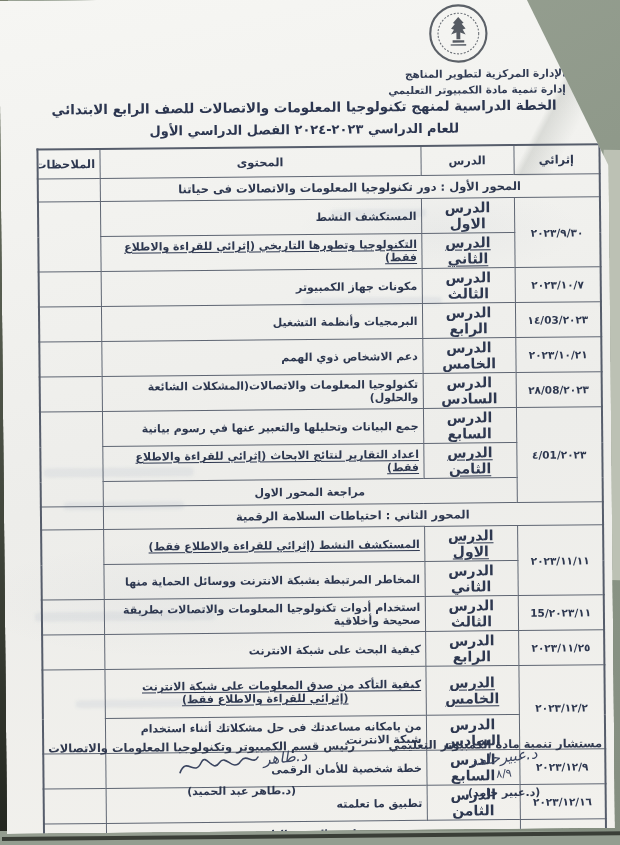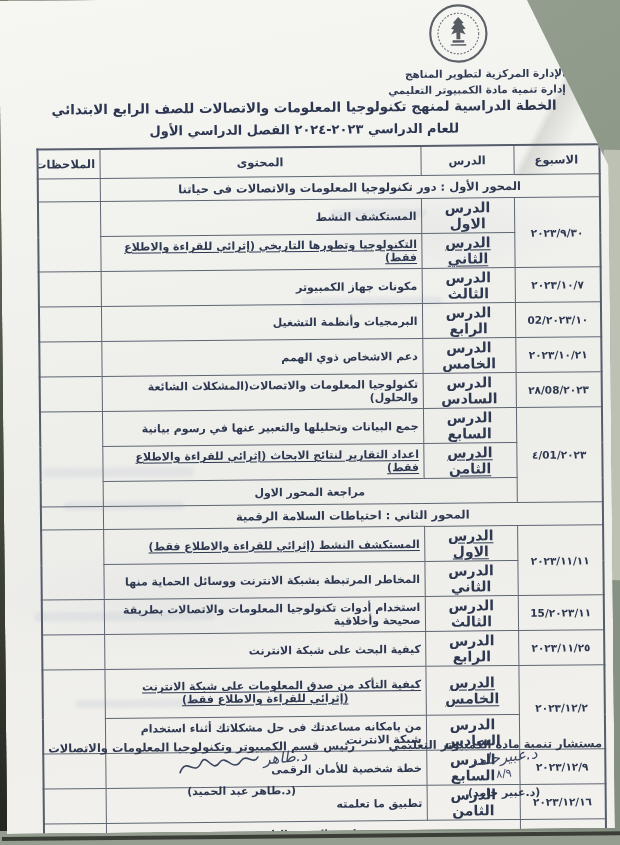--- a/index.html
+++ b/index.html
@@ -120,21 +120,21 @@
     <div class="table-wrap">
       <table>
         <colgroup>
             <col class="c-week">
             <col class="c-lesson">
             <col class="c-content">
             <col class="c-notes">
           </colgroup>
         <thead>
           <tr>
-            <th>الاسبوع</th>
+            <th>إثرائي</th>
             <th>الدرس</th>
             <th>المحتوى</th>
             <th>الملاحظات</th>
           </tr>
         </thead>
         <tbody>
           <tr class="section">
             <td colspan="3">المحور الأول : دور تكنولوجيا المعلومات والاتصالات فى حياتنا</td>
             <td></td>
           </tr>
@@ -148,21 +148,21 @@
             <td class="lesson u">الدرس الثاني</td>
             <td class="content u">التكنولوجيا وتطورها التاريخي (إثرائي للقراءة والاطلاع فقط)</td>
           </tr>
           <tr class="h26">
             <td class="week">٢٠٢٣/١٠/٧</td>
             <td class="lesson">الدرس الثالث</td>
             <td class="content">مكونات جهاز الكمبيوتر</td>
             <td></td>
           </tr>
           <tr class="h26">
-            <td class="week">٢٠٢٣/١٠/02</td>
+            <td class="week">٢٠٢٣/03/١٤</td>
             <td class="lesson">الدرس الرابع</td>
             <td class="content">البرمجيات وأنظمة التشغيل</td>
             <td></td>
           </tr>
           <tr class="h26">
             <td class="week">٢٠٢٣/١٠/٢١</td>
             <td class="lesson">الدرس الخامس</td>
             <td class="content">دعم الاشخاص ذوي الهمم</td>
             <td></td>
           </tr>

